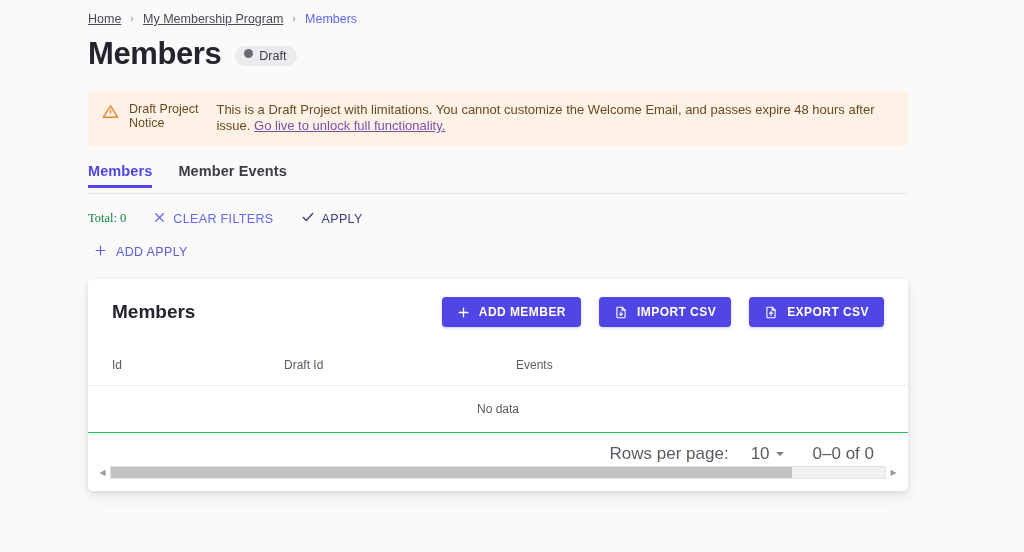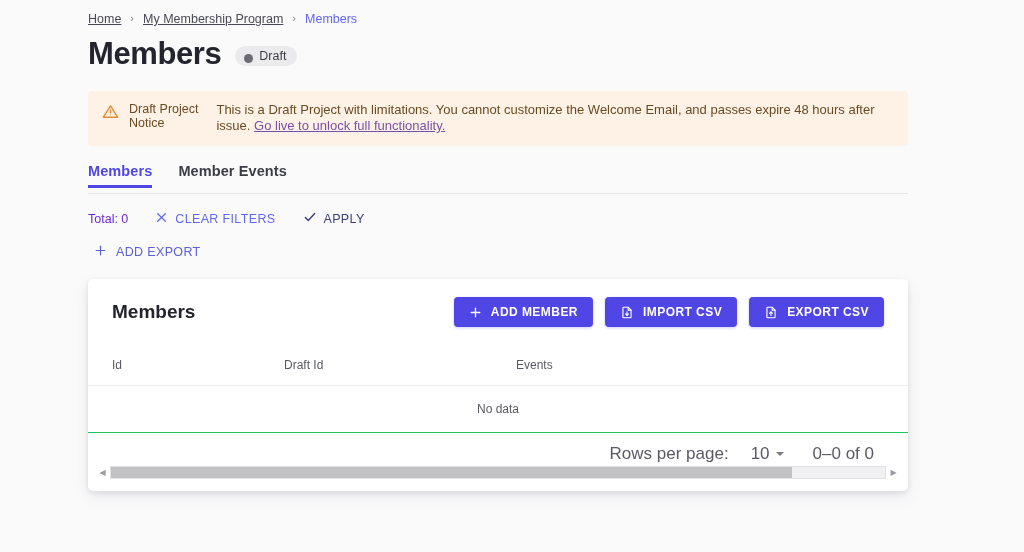--- a/index.html
+++ b/index.html
@@ -25,21 +25,21 @@
   
   .title-row {
     position: absolute; left: 88px; top: 36px;
     display: flex; align-items: center; gap: 14px;
   }
   .page-title {
     font-size: 31px; font-weight: bold; color: #24242e;
     letter-spacing: -0.4px; line-height: 36px;
   }
   .badge {
-    display: inline-flex; align-items: flex-end; gap: 6px;
+    display: inline-flex; align-items: flex-start; gap: 6px;
     background: #ebebed; border-radius: 11px;
     padding: 3px 11px 3px 9px; margin-top: 4px;
   }
   .badge-dot { width: 9px; height: 9px; border-radius: 50%; background: #6b6b73; display:block; }
   .badge-text { font-size: 12.5px; color: #3c3c46; }
 
   
   .notice {
     position: absolute; left: 88px; top: 91px;
     width: 820px; min-height: 55px;
@@ -64,21 +64,21 @@
     font-size: 14.5px; font-weight: bold; color: #3c3c46;
     padding-bottom: 9px; cursor: pointer; letter-spacing: .1px;
   }
   .tab.active { color: #5046e5; box-shadow: inset 0 -3px 0 0 #5046e5; }
 
   
   .filter-row {
     position: absolute; left: 88px; top: 210px;
     display: flex; align-items: center; gap: 27px;
   }
-  .total-text { font-size: 12.5px; color: #6d28d9; }
+  .total-text { font-size: 12.5px; color: #15803d; font-family: Liberation Serif, serif; }
   .filter-action {
     display: inline-flex; align-items: center; gap: 7px;
     font-size: 12.5px; letter-spacing: .35px; cursor: pointer;
     color: #6366f1;
   }
   .filter-action.apply { color: #3b3f78; }
   .add-filter {
     position: absolute; left: 94px; top: 244px;
     display: inline-flex; align-items: center; gap: 9px;
     font-size: 12.5px; letter-spacing: .35px; color: #5b5fd8; cursor: pointer;
@@ -90,21 +90,21 @@
     width: 820px; height: 212px;
     background: #ffffff; border-radius: 5px;
     box-shadow: 0 2px 5px rgba(30,30,50,.10), 0 6px 16px rgba(30,30,50,.07);
     overflow: hidden;
   }
   .card-head {
     display: flex; align-items: center; justify-content: space-between;
     padding: 18px 24px 0 24px;
   }
   .card-title { font-size: 19px; font-weight: bold; color: #24242e; }
-  .card-actions { display: flex; align-items: flex-end; gap: 12px; padding-left: 7px; }
+  .card-actions { display: flex; align-items: flex-end; gap: 18px; padding-left: 7px; }
   .btn {
     display: inline-flex; align-items: center; gap: 9px;
     background: #5046e5; color: #fff;
     border: none; border-radius: 4px;
     height: 30px; padding: 0 15px;
     font-family: inherit; font-size: 12px; font-weight: bold;
     letter-spacing: .45px; cursor: pointer;
     box-shadow: 0 1px 3px rgba(60,50,200,.25);
   }
   .btn svg { display: block; }
@@ -202,21 +202,21 @@
     </span>
   </div>
 
   <div class="add-filter">
     <span>
       <svg width="13" height="13" viewBox="0 0 24 24" stroke="#5b5fd8" stroke-width="2.2" stroke-linecap="round">
           <line x1="12" y1="4" x2="12" y2="20"></line>
           <line x1="4" y1="12" x2="20" y2="12"></line>
         </svg>
     </span>
-    <span>ADD EXPORT</span>
+    <span>ADD APPLY</span>
   </div>
 
   <div class="card">
 
     <div class="card-head">
       <div class="card-title">Members</div>
       <div class="card-actions">
 
         <button class="btn">
           <span>

